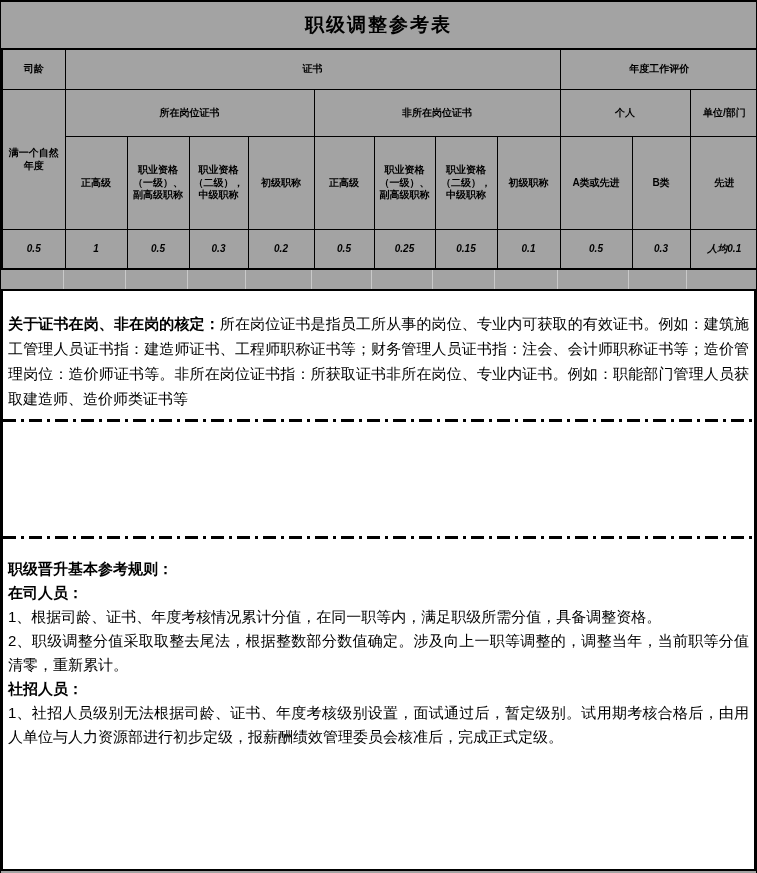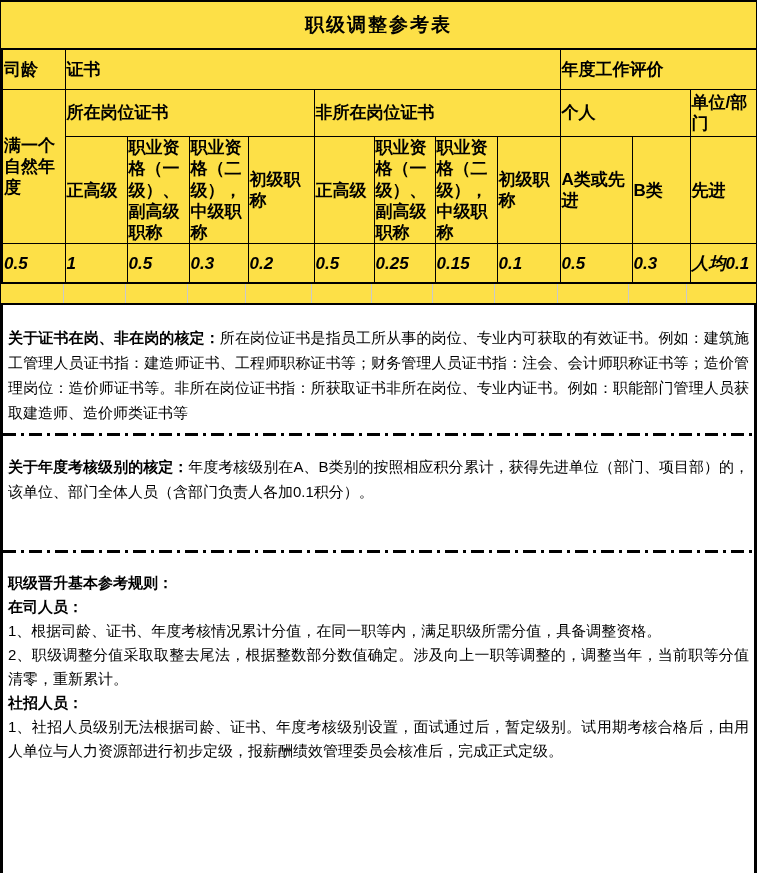--- a/index.html
+++ b/index.html
@@ -1,29 +1,29 @@
 <!DOCTYPE html>
 <html><head>
 <meta charset="utf-8">
 <style>
   html,body { margin:0; padding:0; background:#fff; }
   body { font-family:"Liberation Sans","DejaVu Sans",sans-serif; color:#000; }
   .sheet {
     position:relative; width:757px; height:873px; box-sizing:border-box;
     border-top:2px solid #000; border-left:1px solid #000; border-right:1px solid #000;
-    background:#fde047; overflow:hidden;
+    background:#a3a3a3; overflow:hidden;
   }
   .title-bar {
     height:46px; display:flex; align-items:center; justify-content:center;
     font-size:19px; font-weight:bold; letter-spacing:2px;
   }
   table.grid { border-collapse:collapse; table-layout:fixed; width:757px; }
   table.grid td {
-    border:1px solid #000; vertical-align:middle;
-    font-size:17px; font-weight:bold; padding:0 1px; line-height:1.25;
+    border:1px solid #000; text-align:center; vertical-align:middle;
+    font-size:10px; font-weight:bold; padding:0 1px; line-height:1.25;
     word-break:break-all; overflow:hidden;
   }
   table.grid { border:2px solid #000; }
   tr.r1 td { height:39px; }
   tr.r2 td { height:46px; }
   tr.r3 td { height:92px; }
   tr.r4 td { height:38px;font-style:italic; }
   .gap-row { display:flex; height:19px; border-bottom:0; }
   .gap-cell { box-sizing:border-box; border-right:1px solid #c9c9c9; height:100%; }
   .gap-cell:last-child { border-right:none; }
@@ -127,23 +127,20 @@
 
     <div class="note note-1">
       <p class="flow">
         <span class="lead">关于证书在岗、非在岗的核定：</span><span>所在岗位证书是指员工所从事的岗位、专业内可获取的有效证书。例如：建筑施工管理人员证书指：建造师证书、工程师职称证书等；财务管理人员证书指：注会、会计师职称证书等；造价管理岗位：造价师证书等。非所在岗位证书指：所获取证书非所在岗位、专业内证书。例如：职能部门管理人员获取建造师、造价师类证书等</span>
       </p>
     </div>
 
     <div class="dashdot"></div>
 
     <div class="note note-2">
-      <p class="flow">
-        <span class="lead">关于年度考核级别的核定：</span><span>年度考核级别在A、B类别的按照相应积分累计，获得先进单位（部门、项目部）的，该单位、部门全体人员（含部门负责人各加0.1积分）。</span>
-      </p>
     </div>
 
     <div class="dashdot"></div>
 
     <div class="note note-3">
       <p class="flow bold-line">职级晋升基本参考规则：</p>
       <p class="flow bold-line">在司人员：</p>
       <p class="flow">1、根据司龄、证书、年度考核情况累计分值，在同一职等内，满足职级所需分值，具备调整资格。</p>
       <p class="flow">2、职级调整分值采取取整去尾法，根据整数部分数值确定。涉及向上一职等调整的，调整当年，当前职等分值清零，重新累计。</p>
       <p class="flow bold-line">社招人员：</p>

